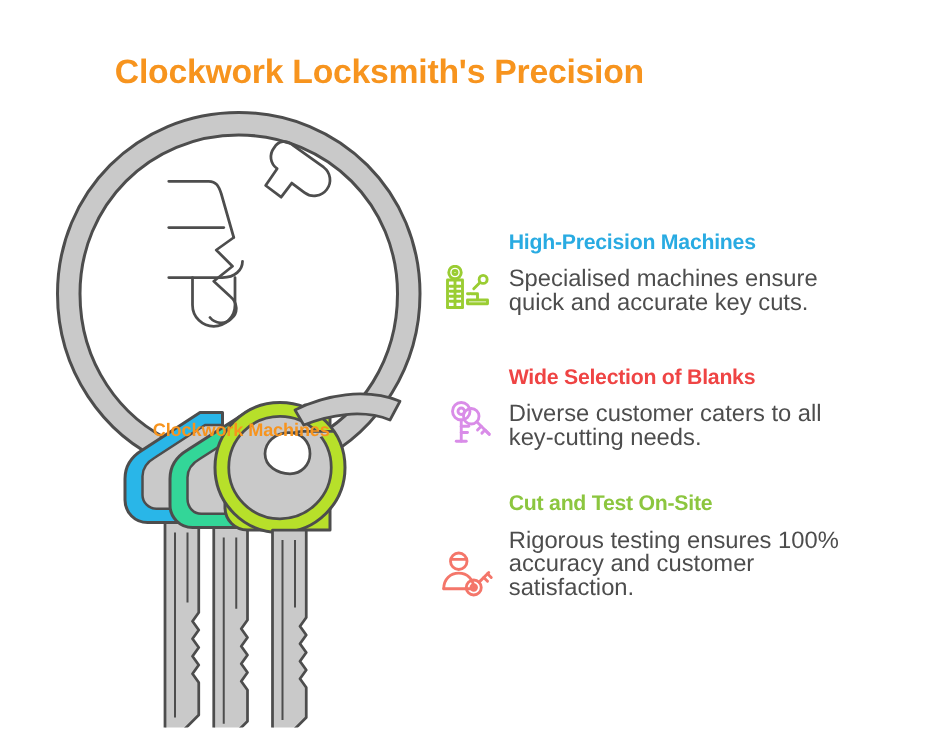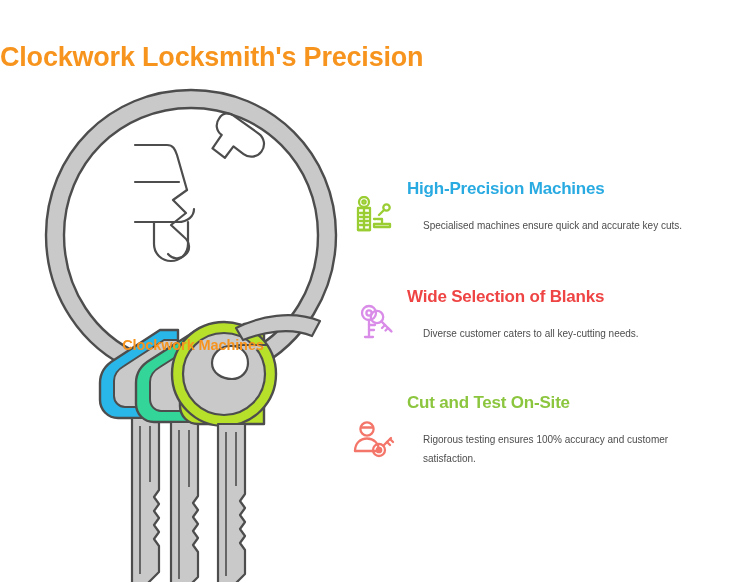--- a/index.html
+++ b/index.html
@@ -15,21 +15,21 @@
     font-family: "Liberation Sans", sans-serif;
     -webkit-font-smoothing: antialiased;
   }
 
   
   .page-title {
     position: absolute;
     left: 0;
     top: 42px;
     width: 607px;
-    text-align: left;
+    text-align: center;
     font-size: 27px;
     font-weight: bold;
     color: #f7941e;
     letter-spacing: -0.2px;
   }
 
   
   .illustration {
     position: absolute;
     left: 28px;
@@ -57,21 +57,21 @@
   
   .features {
     position: absolute;
     left: 352px;
     top: 176px;
     width: 360px;
   }
   .feature {
     position: relative;
     display: flex;
-    align-items: center;
+    align-items: flex-end;
     margin-bottom: 32px;
     min-height: 76px;
   }
   .feature:last-child { margin-bottom: 0; }
   .feature-icon {
     flex: 0 0 46px;
     width: 46px;
     height: 44px;
     padding-top: 4px;
     box-sizing: border-box;
@@ -82,24 +82,24 @@
     padding-left: 9px;
   }
   .feature-title {
     font-size: 17px;
     font-weight: bold;
     line-height: 22px;
     margin: 0 0 9px 0;
     letter-spacing: -0.2px;
   }
   .feature-desc {
-    font-size: 10px;
+    font-size: 19px;
     line-height: 19px;
     color: #4d4d4d;
-    margin: 16px;
+    margin: 0;
     max-width: 285px;
   }
   .t-blue  { color: #29abe2; }
   .t-green { color: #ef4444; }
   .t-olive { color: #8cc63f; }
 </style>
 </head>
 <body>
 
 <div class="page-title">Clockwork Locksmith's Precision</div>

